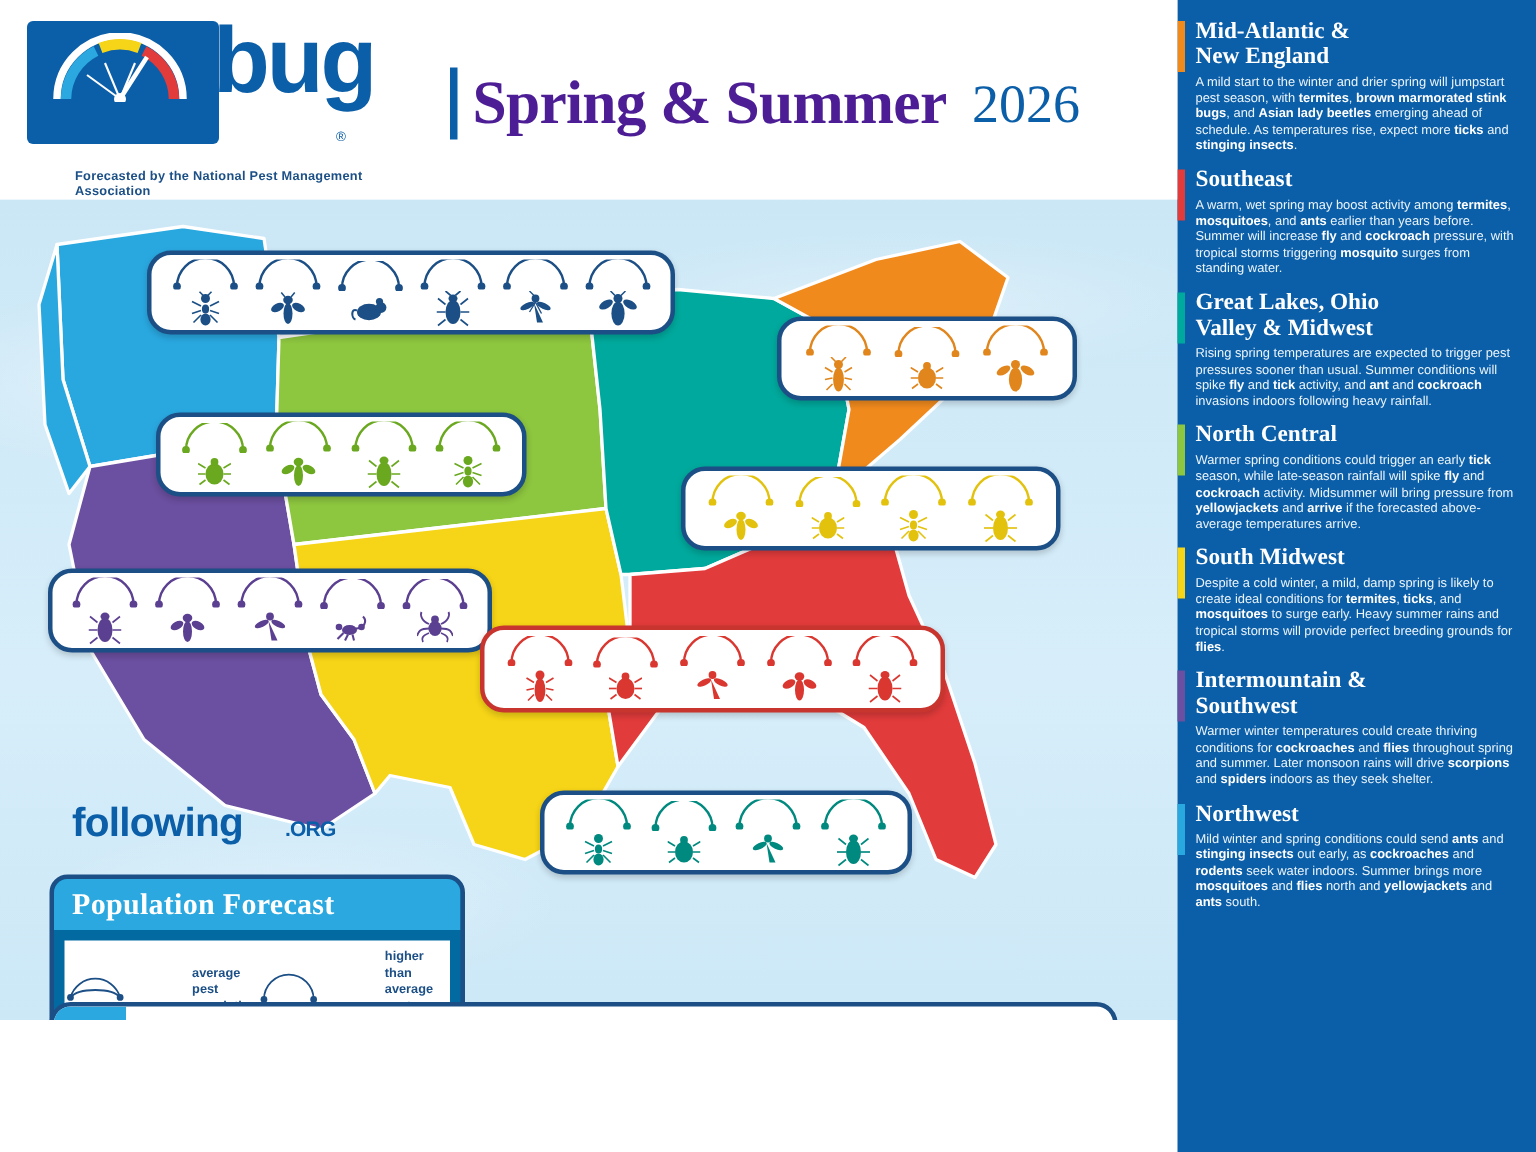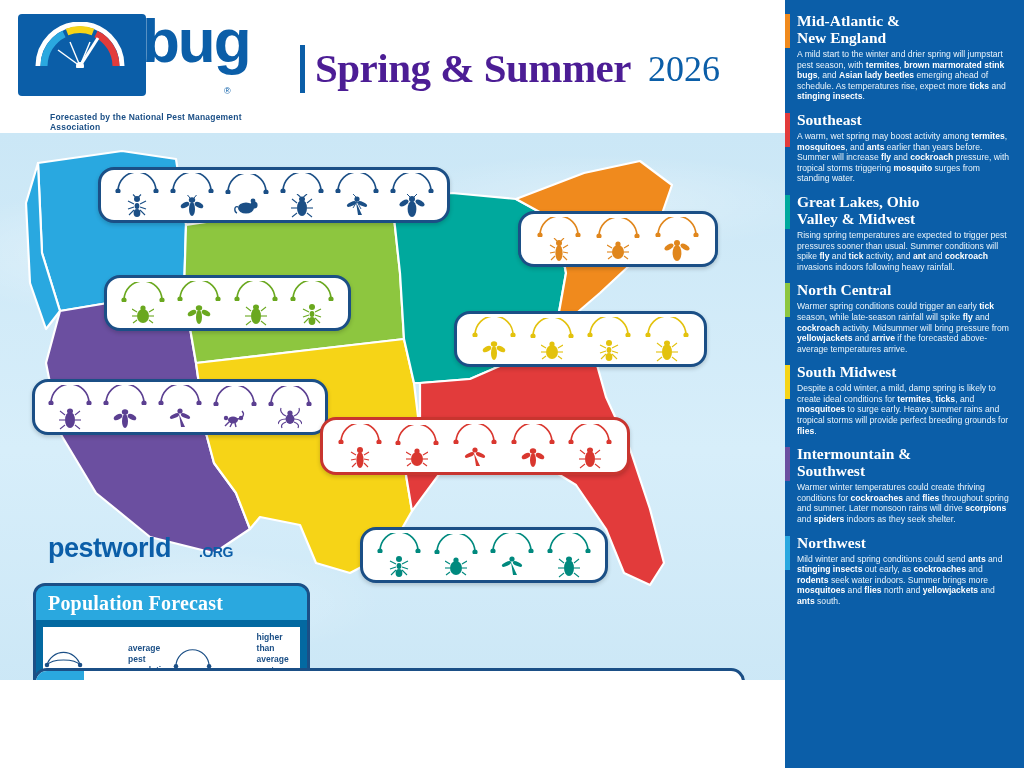--- a/index.html
+++ b/index.html
@@ -243,21 +243,21 @@
 
           <path d="M392,66 L452,60 L516,66 L556,88 L566,140 L556,196 L516,226 L470,246 L420,250 L414,250 L404,206 L400,140 Z" fill="#00a99d"></path>
 
           <path d="M516,66 L584,40 L640,28 L672,52 L656,98 L630,132 L600,160 L572,184 L556,196 L566,140 L556,88 Z" fill="#f08a1d"></path>
 
           <path d="M420,250 L470,246 L516,226 L556,196 L572,184 L592,214 L606,264 L630,316 L650,376 L664,430 L650,452 L624,440 L606,396 L576,352 L540,330 L492,324 L446,332 L412,378 L404,330 L420,300 Z" fill="#e23b3b"></path>
         </g>
       </svg>
 
       <div id="pestworld">
-        <span>pestworld</span><span class="org">.ORG</span>
+        <span>following</span><span class="org">.ORG</span>
       </div>
 
       <div class="bubble" id="bub-nw" style="left:98px; top:34px; width:352px; height:56px; border-color:#1b4f86;">
         <div class="cell">
           <svg class="arc" width="44" height="20" viewBox="0 0 44 20">
               <path d="M3 18 A19 19 0 0 1 41 18" fill="none" stroke="#1b4f86" stroke-width="1.6"></path>
               <circle cx="3" cy="18" r="2.6" fill="#1b4f86"></circle>
               <circle cx="41" cy="18" r="2.6" fill="#1b4f86"></circle>
             </svg>
           <svg class="bug-ico" width="22" height="24" viewBox="0 0 22 24">

